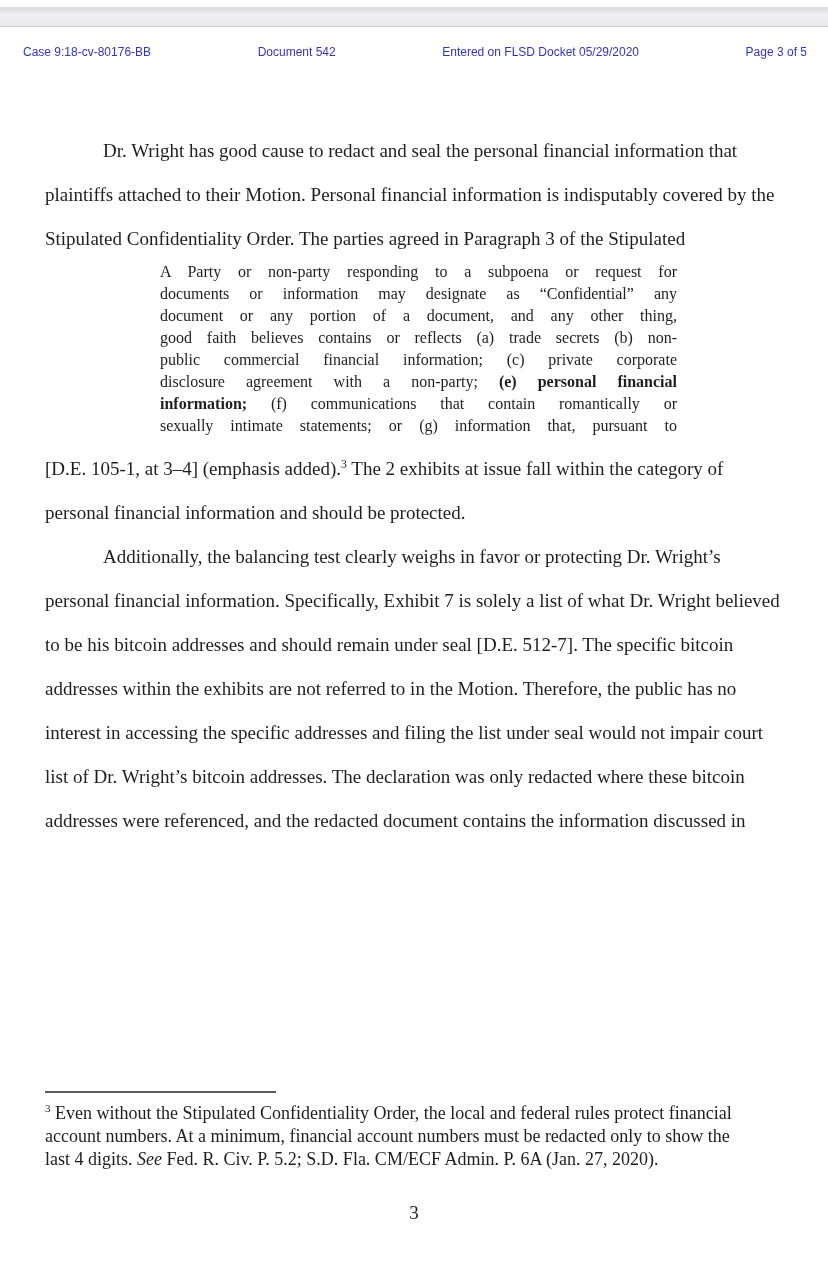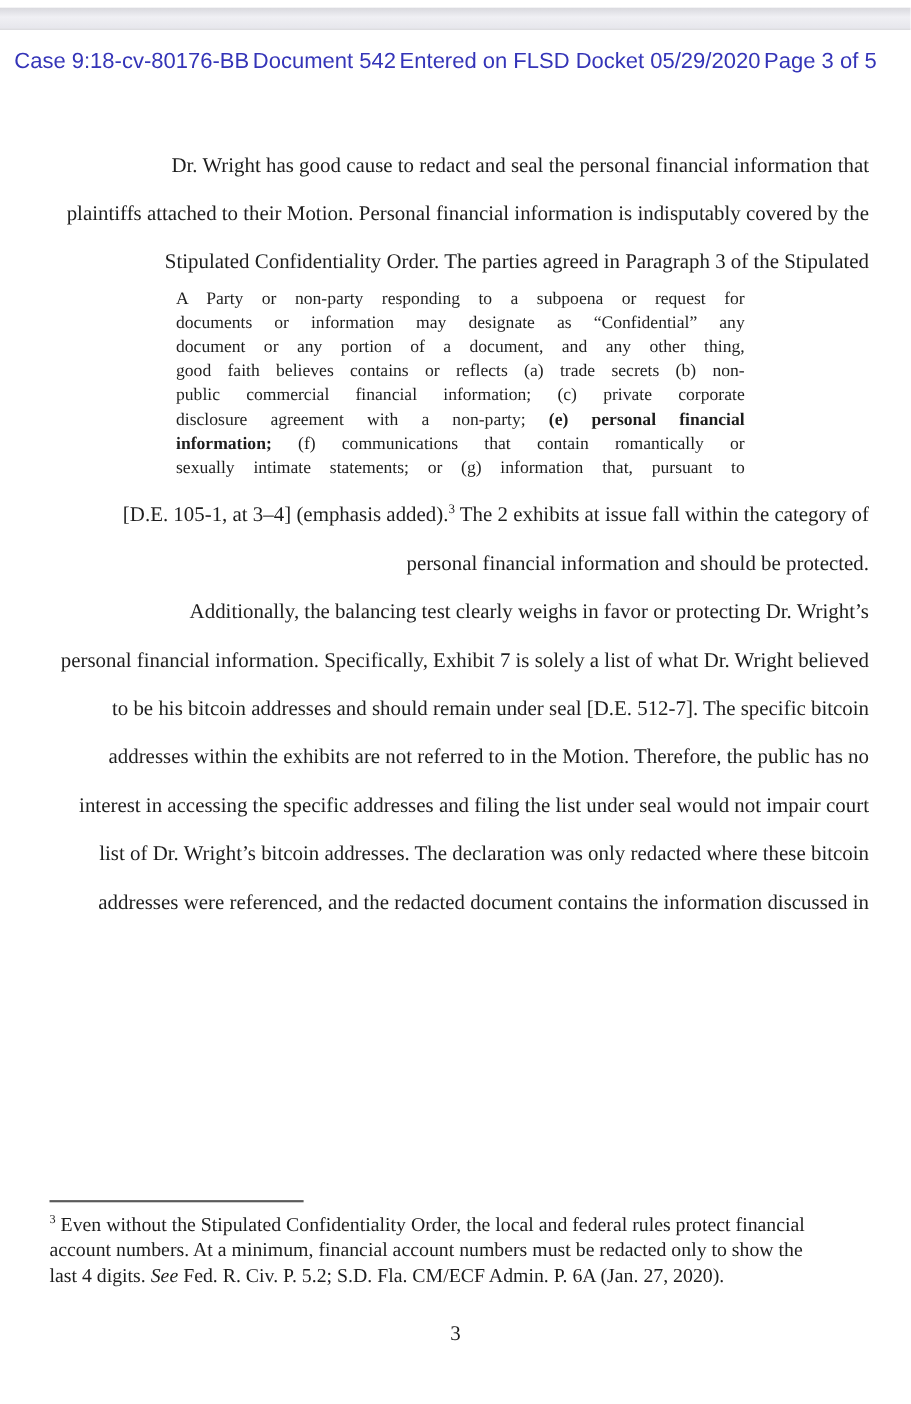--- a/index.html
+++ b/index.html
@@ -14,38 +14,38 @@
   }
   .topbar {
     position: absolute;
     top: 7px; left: 0;
     width: 100%; height: 19px;
     background: linear-gradient(#d9d9de, #f0f0f4 45%, #e6e6ec);
     border-bottom: 1px solid #cfcfd4;
   }
   .court-header {
     position: absolute;
-    top: 45px; left: 13px;
+    top: 45px; left: 23px;
     width: 784px;
     display: flex;
     justify-content: space-between;
     align-items: baseline;
     font-family: "Liberation Sans", sans-serif;
-    font-size: 20px;
+    font-size: 12px;
     color: #3434b8;
     white-space: nowrap;
   }
   .content {
     position: absolute;
     top: 129px; left: 45px;
     width: 745px;
     font-size: 19px;
     line-height: 44px;
   }
-  .para { margin: 0; text-align: right; }
+  .para { margin: 0; }
   .line { white-space: nowrap; height: 44px; }
   .indent { text-indent: 58px; }
   .quote {
     margin: 0 0 10px 115px;
     width: 517px;
     font-size: 16px;
     line-height: 22px;
   }
   .qline {
     text-align: justify;

